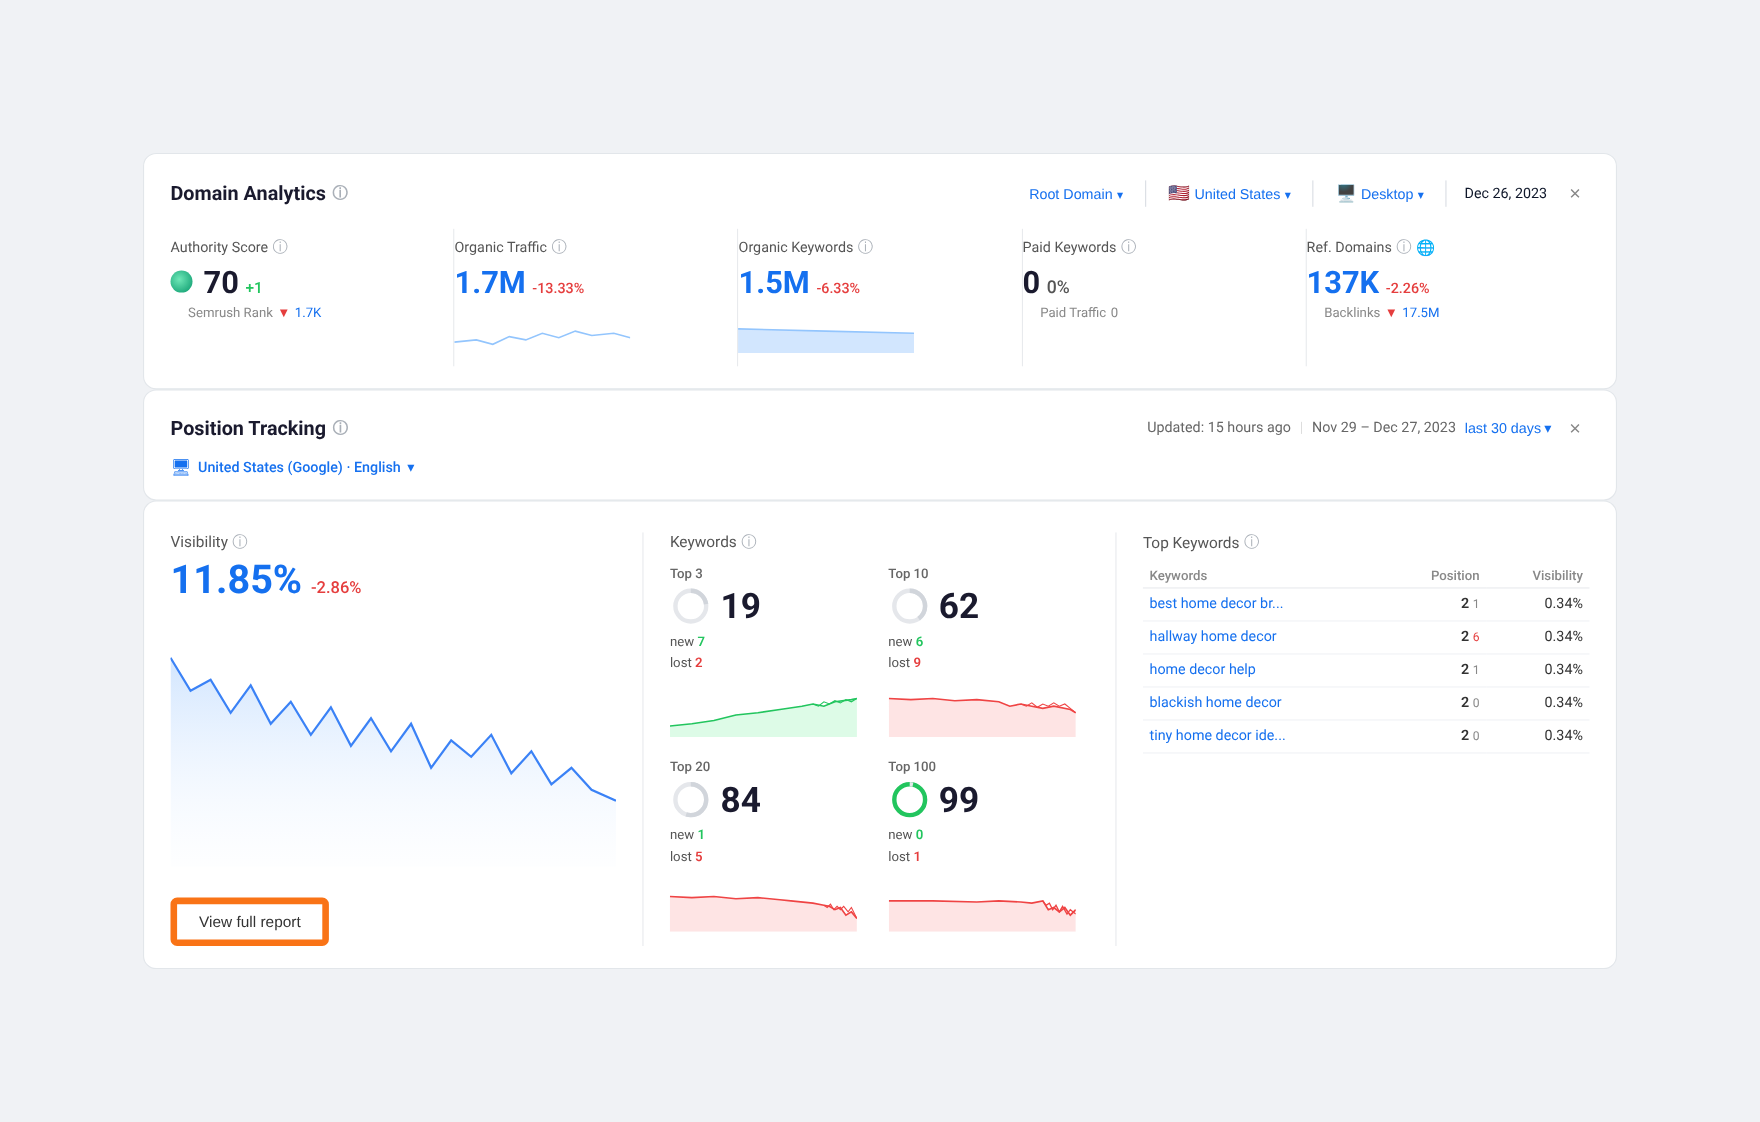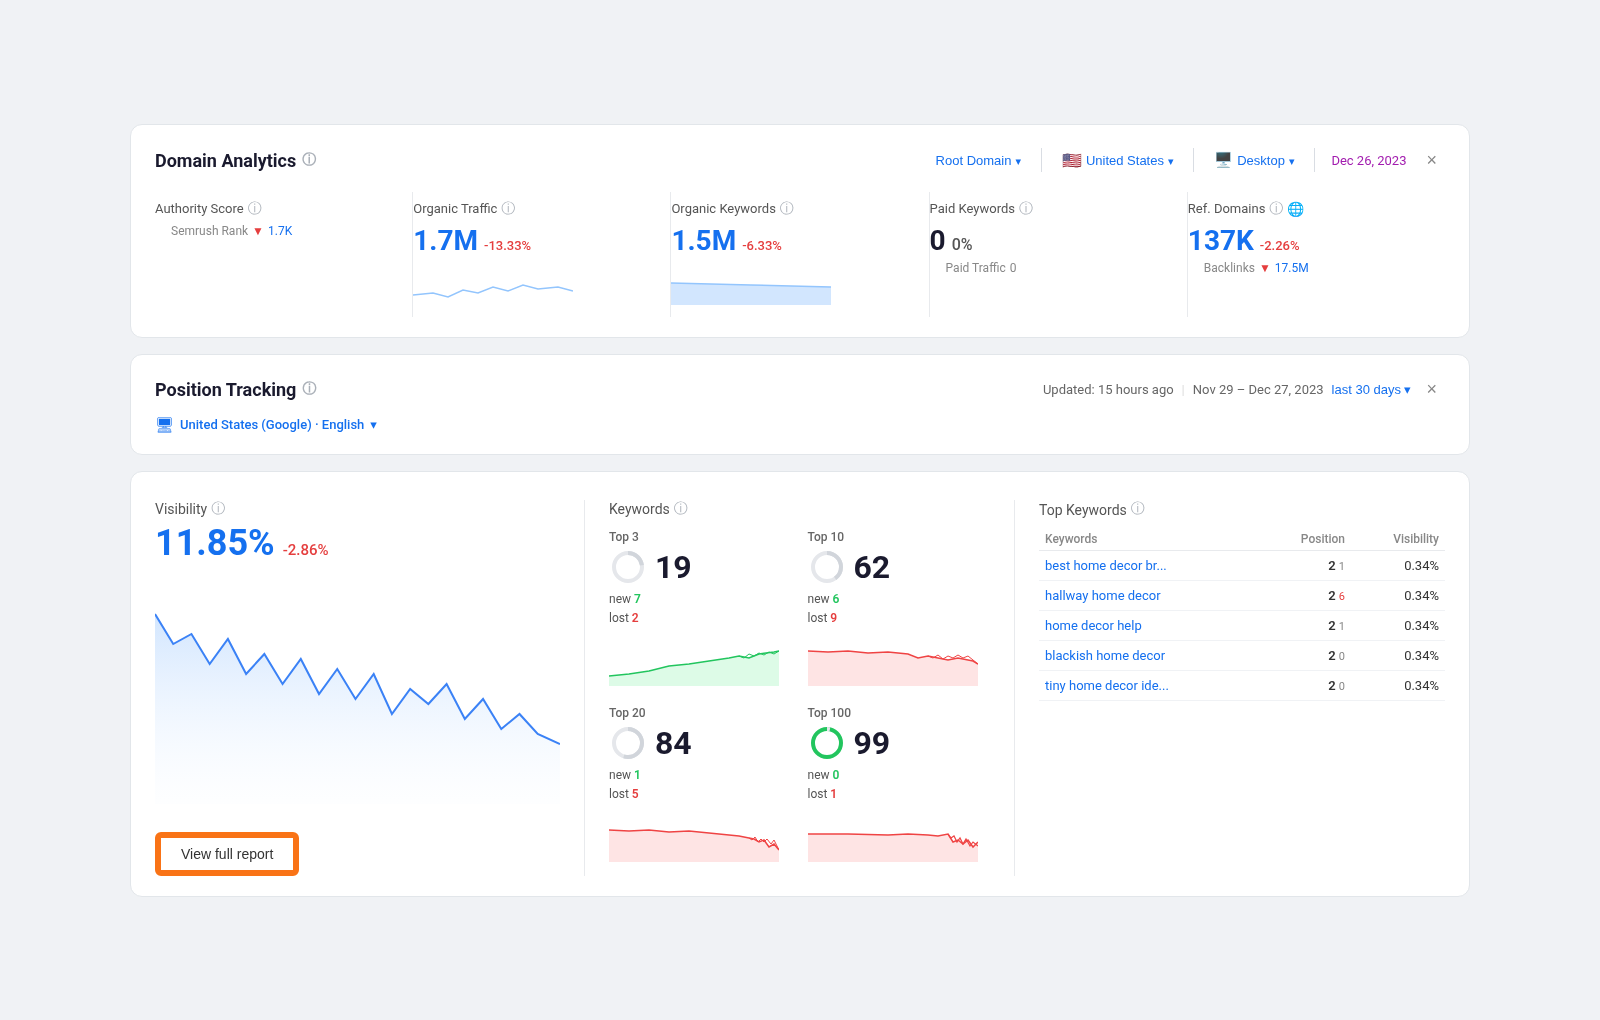--- a/index.html
+++ b/index.html
@@ -9,21 +9,20 @@
       display: flex;
       justify-content: center;
       align-items: center;
       min-height: 100vh;
       padding: 20px;
     }
     .main-container {
       width: 1340px;
       display: flex;
       flex-direction: column;
-      gap: 16px;
     }
 
     
     .card {
       background: #fff;
       border-radius: 12px;
       border: 1px solid #e2e6ea;
       padding: 20px 24px;
     }
 
@@ -66,21 +65,21 @@
       background: transparent;
     }
     .divider-v {
       width: 1px;
       height: 24px;
       background: #d9dde3;
       margin: 0 4px;
     }
     .date-text {
       font-size: 13px;
-      color: #a21caf;
+      color: #0f172a;
       padding: 6px 8px;
     }
     .close-btn {
       color: #888;
       font-size: 18px;
       cursor: pointer;
       padding: 4px 8px;
       background: none;
       border: none;
     }
@@ -358,20 +357,25 @@
         <button class="close-btn">×</button>
       </div>
     </div>
 
     <div class="metrics-row">
 
       <div class="metric-cell">
         <div class="metric-label">
           <span>Authority Score</span>
           <span class="info-icon">ⓘ</span>
+        </div>
+        <div class="metric-value black">
+          <span class="authority-dot"></span>
+          <span>70</span>
+          <span class="metric-change" style="color:#22c55e; font-size:14px;">+1</span>
         </div>
         <div class="metric-sub">
           <span>Semrush Rank</span>
           <span class="down-arrow">▼</span>
           <span class="sub-value">1.7K</span>
         </div>
       </div>
 
       <div class="metric-cell">
         <div class="metric-label">

